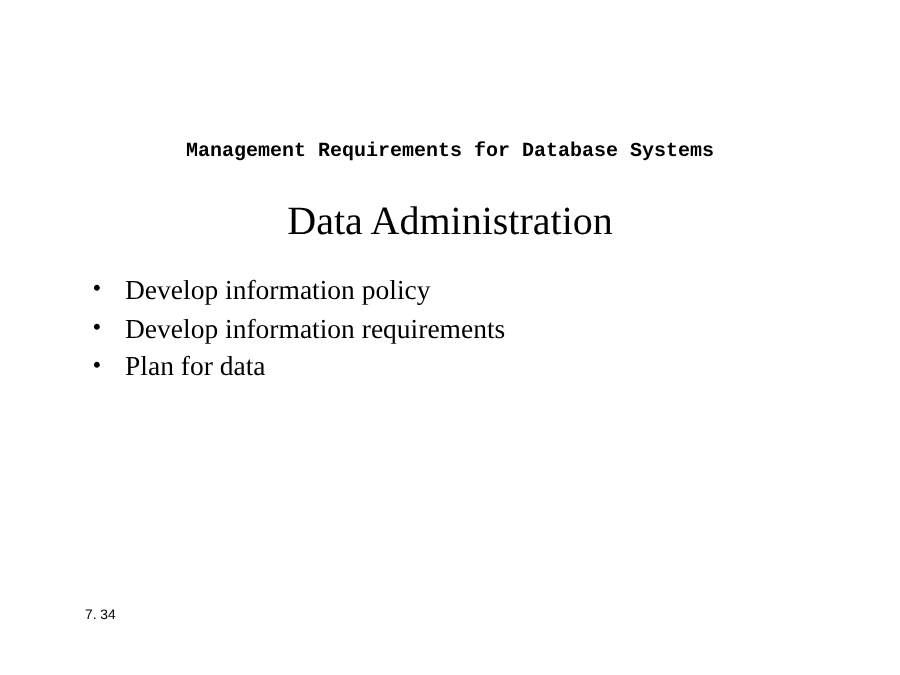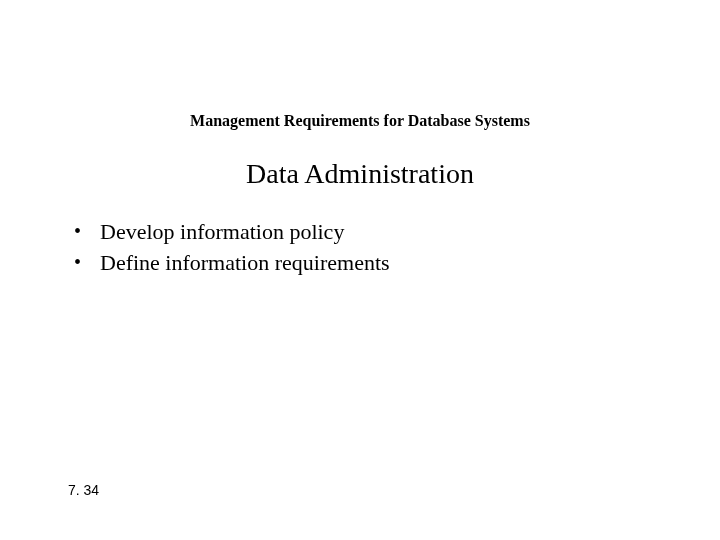--- a/index.html
+++ b/index.html
@@ -14,33 +14,33 @@
       position: relative;
       font-family: "Times New Roman", Times, serif;
       color: #000000;
     }
     .section-header {
       position: absolute;
       top: 112px;
       left: 0;
       width: 100%;
       text-align: center;
-      font-family: Liberation Serif, serif;
+      font-family: Liberation Mono, monospace;
       font-weight: bold;
       font-size: 16px;
       color: #000000;
     }
     .title {
       position: absolute;
       top: 158px;
       left: 0;
       width: 100%;
       text-align: center;
       font-family: "Times New Roman", Times, serif;
-      font-size: 28px;
+      font-size: 32px;
       color: #000000;
     }
     .bullet-list {
       position: absolute;
       top: 218px;
       left: 70px;
       right: 70px;
       list-style: none;
     }
     .bullet-list li {
@@ -56,29 +56,30 @@
       position: absolute;
       left: 4px;
       top: 0;
       font-size: 20px;
     }
     .page-number {
       position: absolute;
       bottom: 42px;
       left: 68px;
       font-family: Arial, Helvetica, sans-serif;
-      font-size: 14px;
+      font-size: 11px;
       color: #000000;
     }
   </style>
 </head>
 <body>
 
 <div class="section-header">Management Requirements for Database Systems</div>
 
 <div class="title">Data Administration</div>
 
 <ul class="bullet-list">
   <li>Develop information policy</li>
-  <li>Define information requirements</li>
+  <li>Develop information requirements</li>
+  <li>Plan for data</li>
 </ul>
 
 <div class="page-number">7. 34</div>
 
 </body></html>

